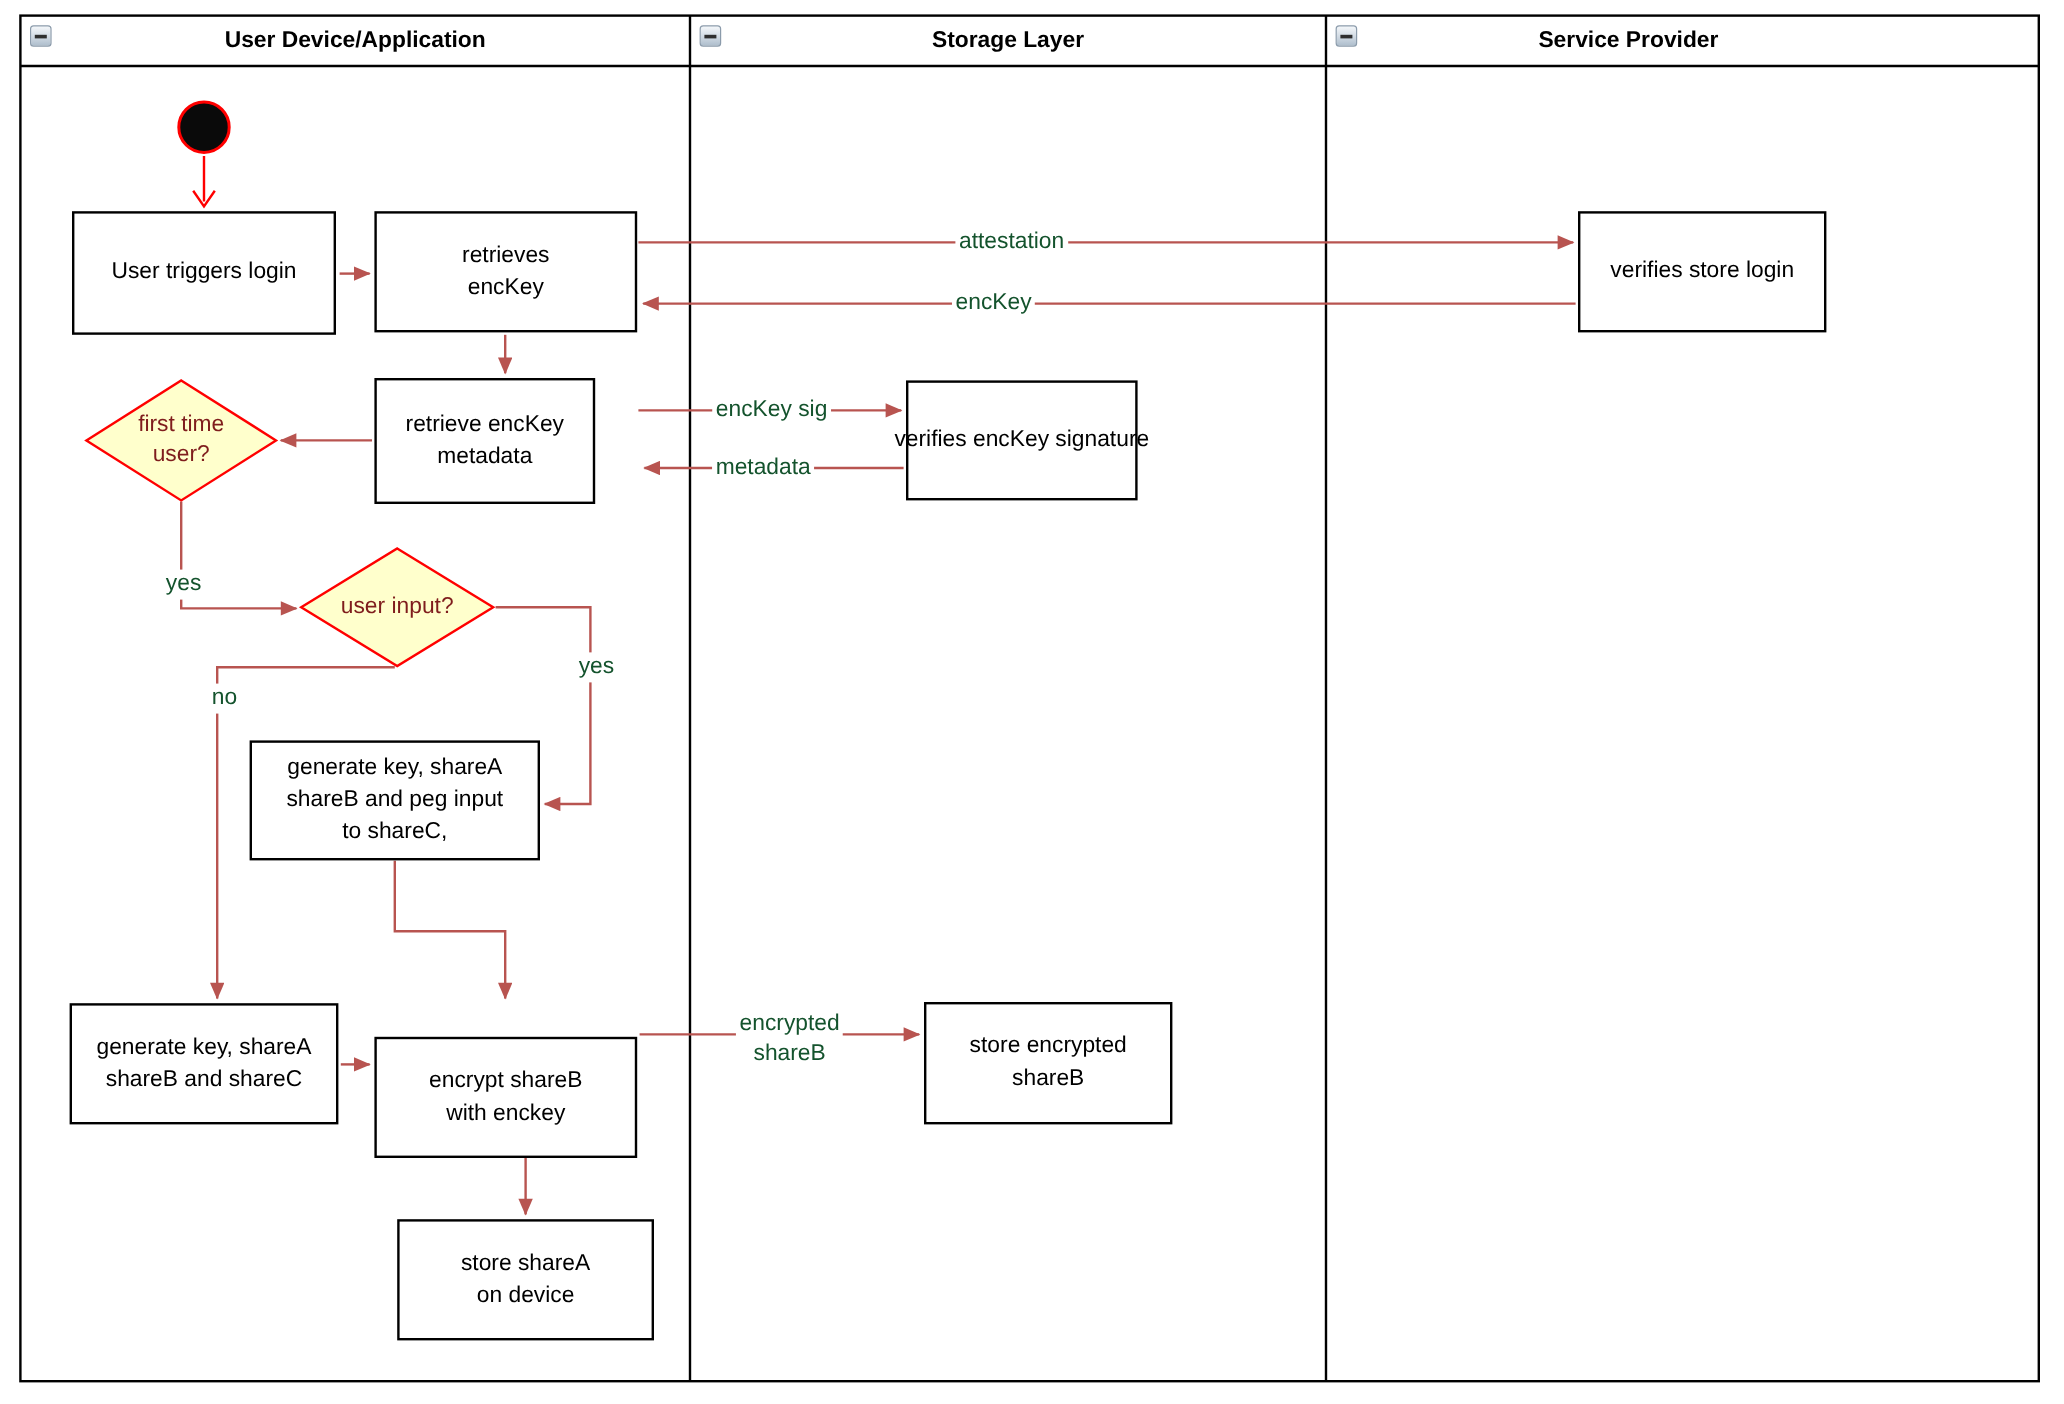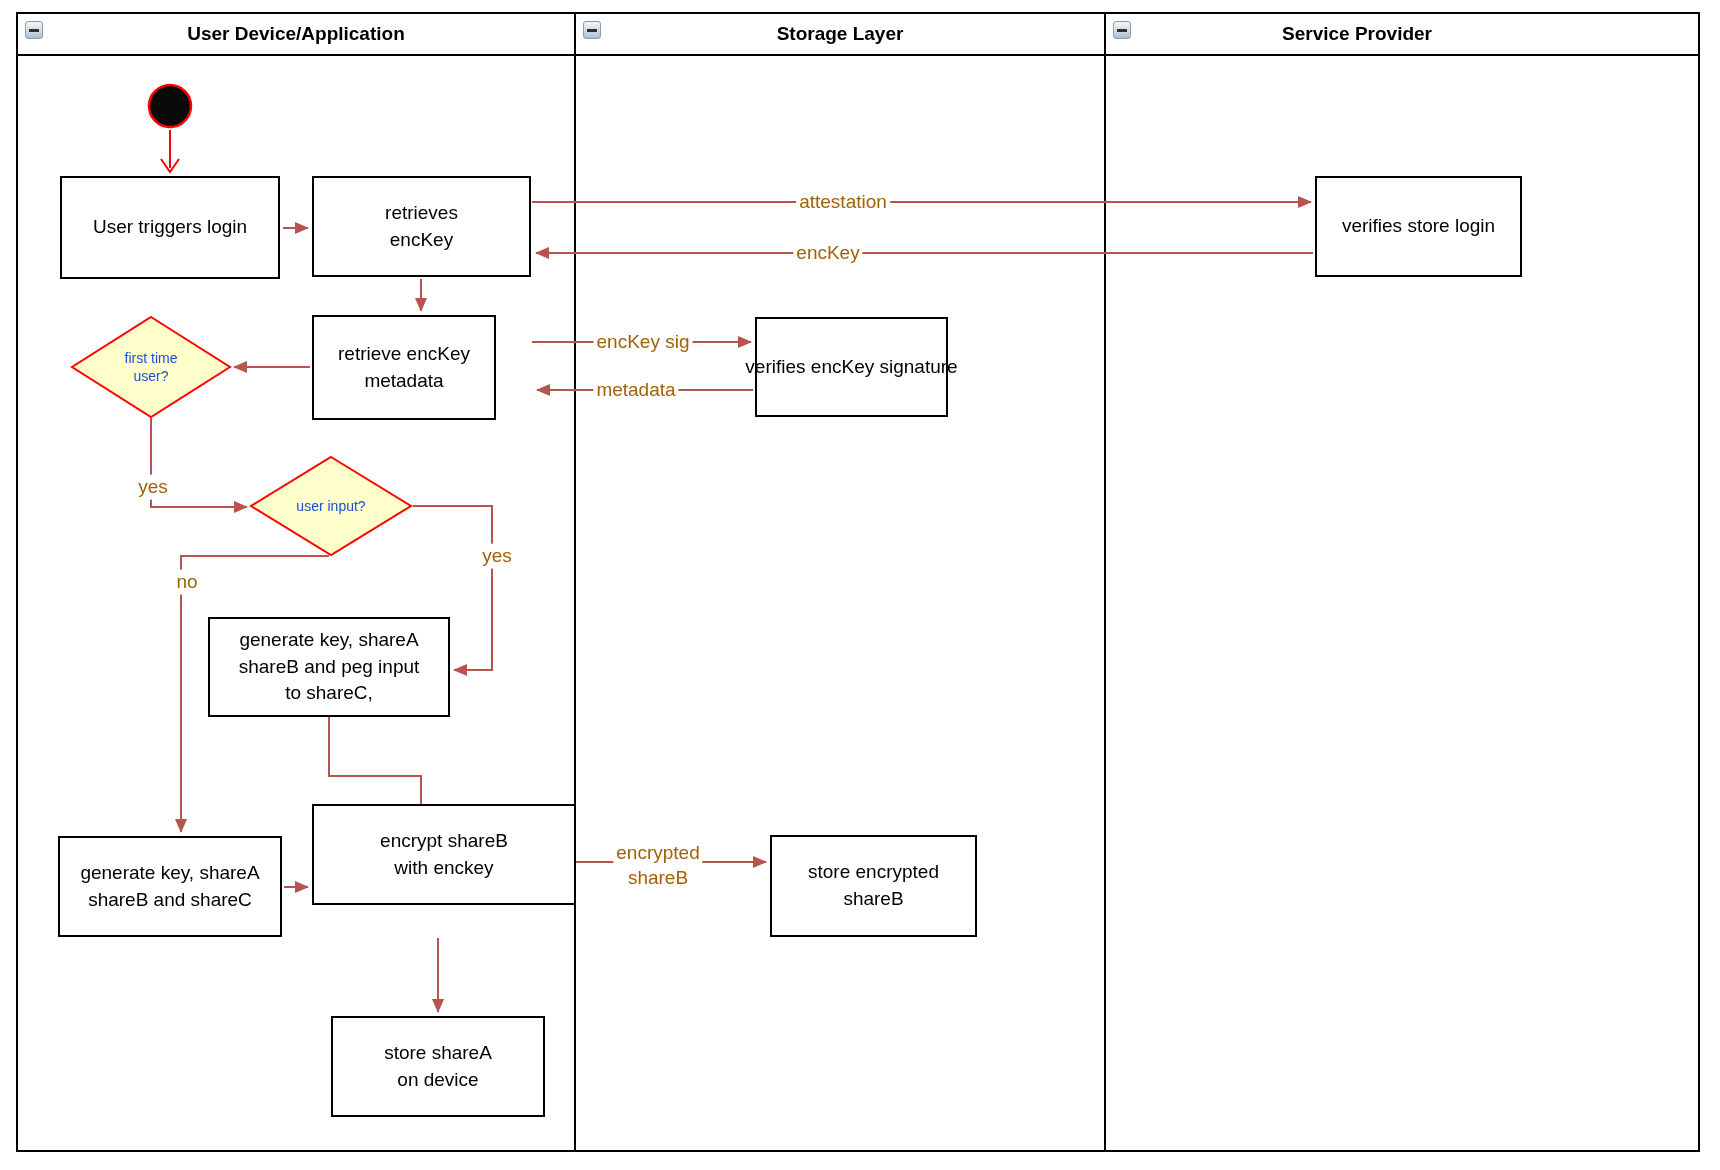--- a/index.html
+++ b/index.html
@@ -41,28 +41,28 @@
   .node {
     position: absolute; box-sizing: border-box;
     border: 2px solid var(--node-border, #000); background: #fff;
     display: flex; align-items: center; justify-content: center;
     font-size: 19px; color: #000;
   }
   .node span { display: block; text-align: center; white-space: pre; line-height: 1.4; }
 
   .decision-label {
     position: absolute; display: flex; align-items: center; justify-content: center;
-    font-size: 14px; color: #1d4ed8; pointer-events: none;
+    font-size: 19px; color: #7f1d1d; pointer-events: none;
   }
   .decision-label span { display: block; text-align: center; white-space: pre; line-height: 1.3; }
 
   .elabel {
     position: absolute; transform: translate(-50%, -50%);
     background: #ffffff; padding: 0 3px;
-    font-size: 19px; color: #a16207; text-align: center; white-space: pre; line-height: 1.3;
+    font-size: 19px; color: #14532d; text-align: center; white-space: pre; line-height: 1.3;
   }
 </style>
 </head>
 <body>
 
 <div id="canvas">
 
   <svg id="geometry" viewBox="0 0 1720 1170">
     <defs>
       <marker id="mblock" viewBox="0 0 14 12" refX="13" refY="6" markerWidth="15" markerHeight="12" markerUnits="userSpaceOnUse" orient="auto">
@@ -125,21 +125,21 @@
   </div>
   <div class="node" style="left:208px; top:617px; width:242px; height:100px;">
     <span>generate key, shareA
 shareB and peg input
 to shareC,</span>
   </div>
   <div class="node" style="left:58px; top:836px; width:224px; height:101px;">
     <span>generate key, shareA
 shareB and shareC</span>
   </div>
-  <div class="node" style="left:312px; top:804px; width:264px; height:101px;">
+  <div class="node" style="left:312px; top:864px; width:219px; height:101px;">
     <span>encrypt shareB
 with enckey</span>
   </div>
   <div class="node" style="left:331px; top:1016px; width:214px; height:101px;">
     <span>store shareA
 on device</span>
   </div>
 
   <div class="node" style="left:755px; top:317px; width:193px; height:100px;">
     <span>verifies encKey signature</span>

